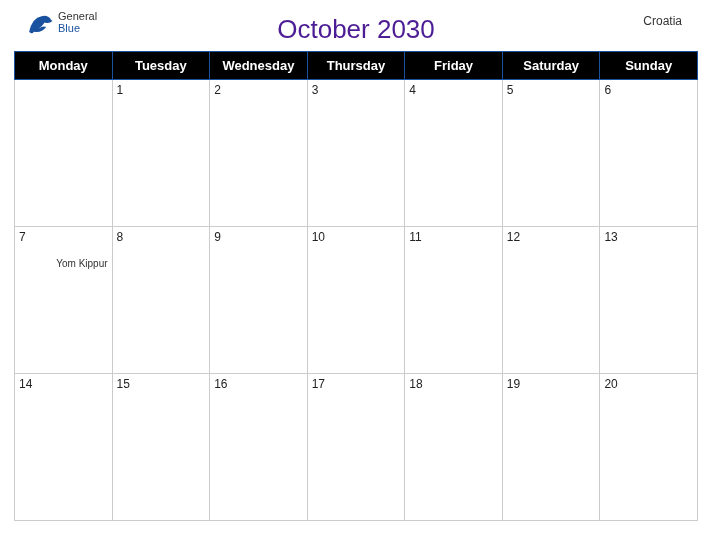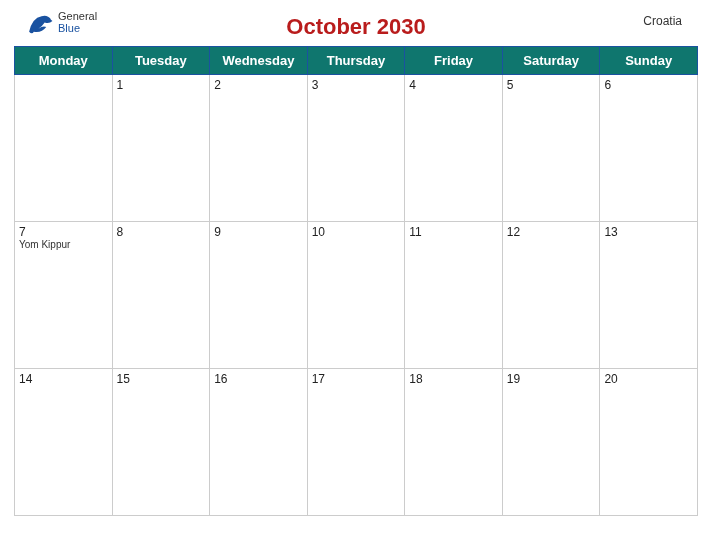--- a/index.html
+++ b/index.html
@@ -41,39 +41,39 @@
       font-size: 11px;
       color: #1a52a0;
       font-weight: normal;
       line-height: 1.1;
     }
     .logo-icon {
       width: 28px;
       height: 28px;
     }
     .calendar-title {
-      font-size: 22px;
-      color: #b91c1c;
-      font-weight: bold;
+      font-size: 26px;
+      color: #4c1d95;
+      font-weight: normal;
       text-align: center;
     }
     .country-label {
       position: absolute;
       right: 16px;
       top: 4px;
       font-size: 12px;
       color: #333;
     }
     .calendar-table {
       width: 100%;
       border-collapse: collapse;
       height: 470px;
     }
     .calendar-table thead tr th {
-      background: #0f766e;
+      background: #000000;
       color: #fff;
       font-size: 13px;
       font-weight: bold;
       text-align: center;
       padding: 6px 2px;
       border: 1px solid #1a52a0;
     }
     .calendar-table tbody tr td {
       border: 1px solid #ccc;
       vertical-align: top;
@@ -83,21 +83,22 @@
       background: #fff;
     }
     .day-number {
       font-size: 12px;
       color: #222;
       font-weight: normal;
     }
     .day-event {
       font-size: 10px;
       color: #333;
-      margin-top: 0;
+      margin-top: 14px;
+      text-align: right;
     }
   </style>
 </head>
 <body>
 
 <div class="calendar-container">
   <div class="calendar-header">
     <div class="logo-area">
       <svg class="logo-icon" viewBox="0 0 36 36" xmlns="http://www.w3.org/2000/svg">
 

